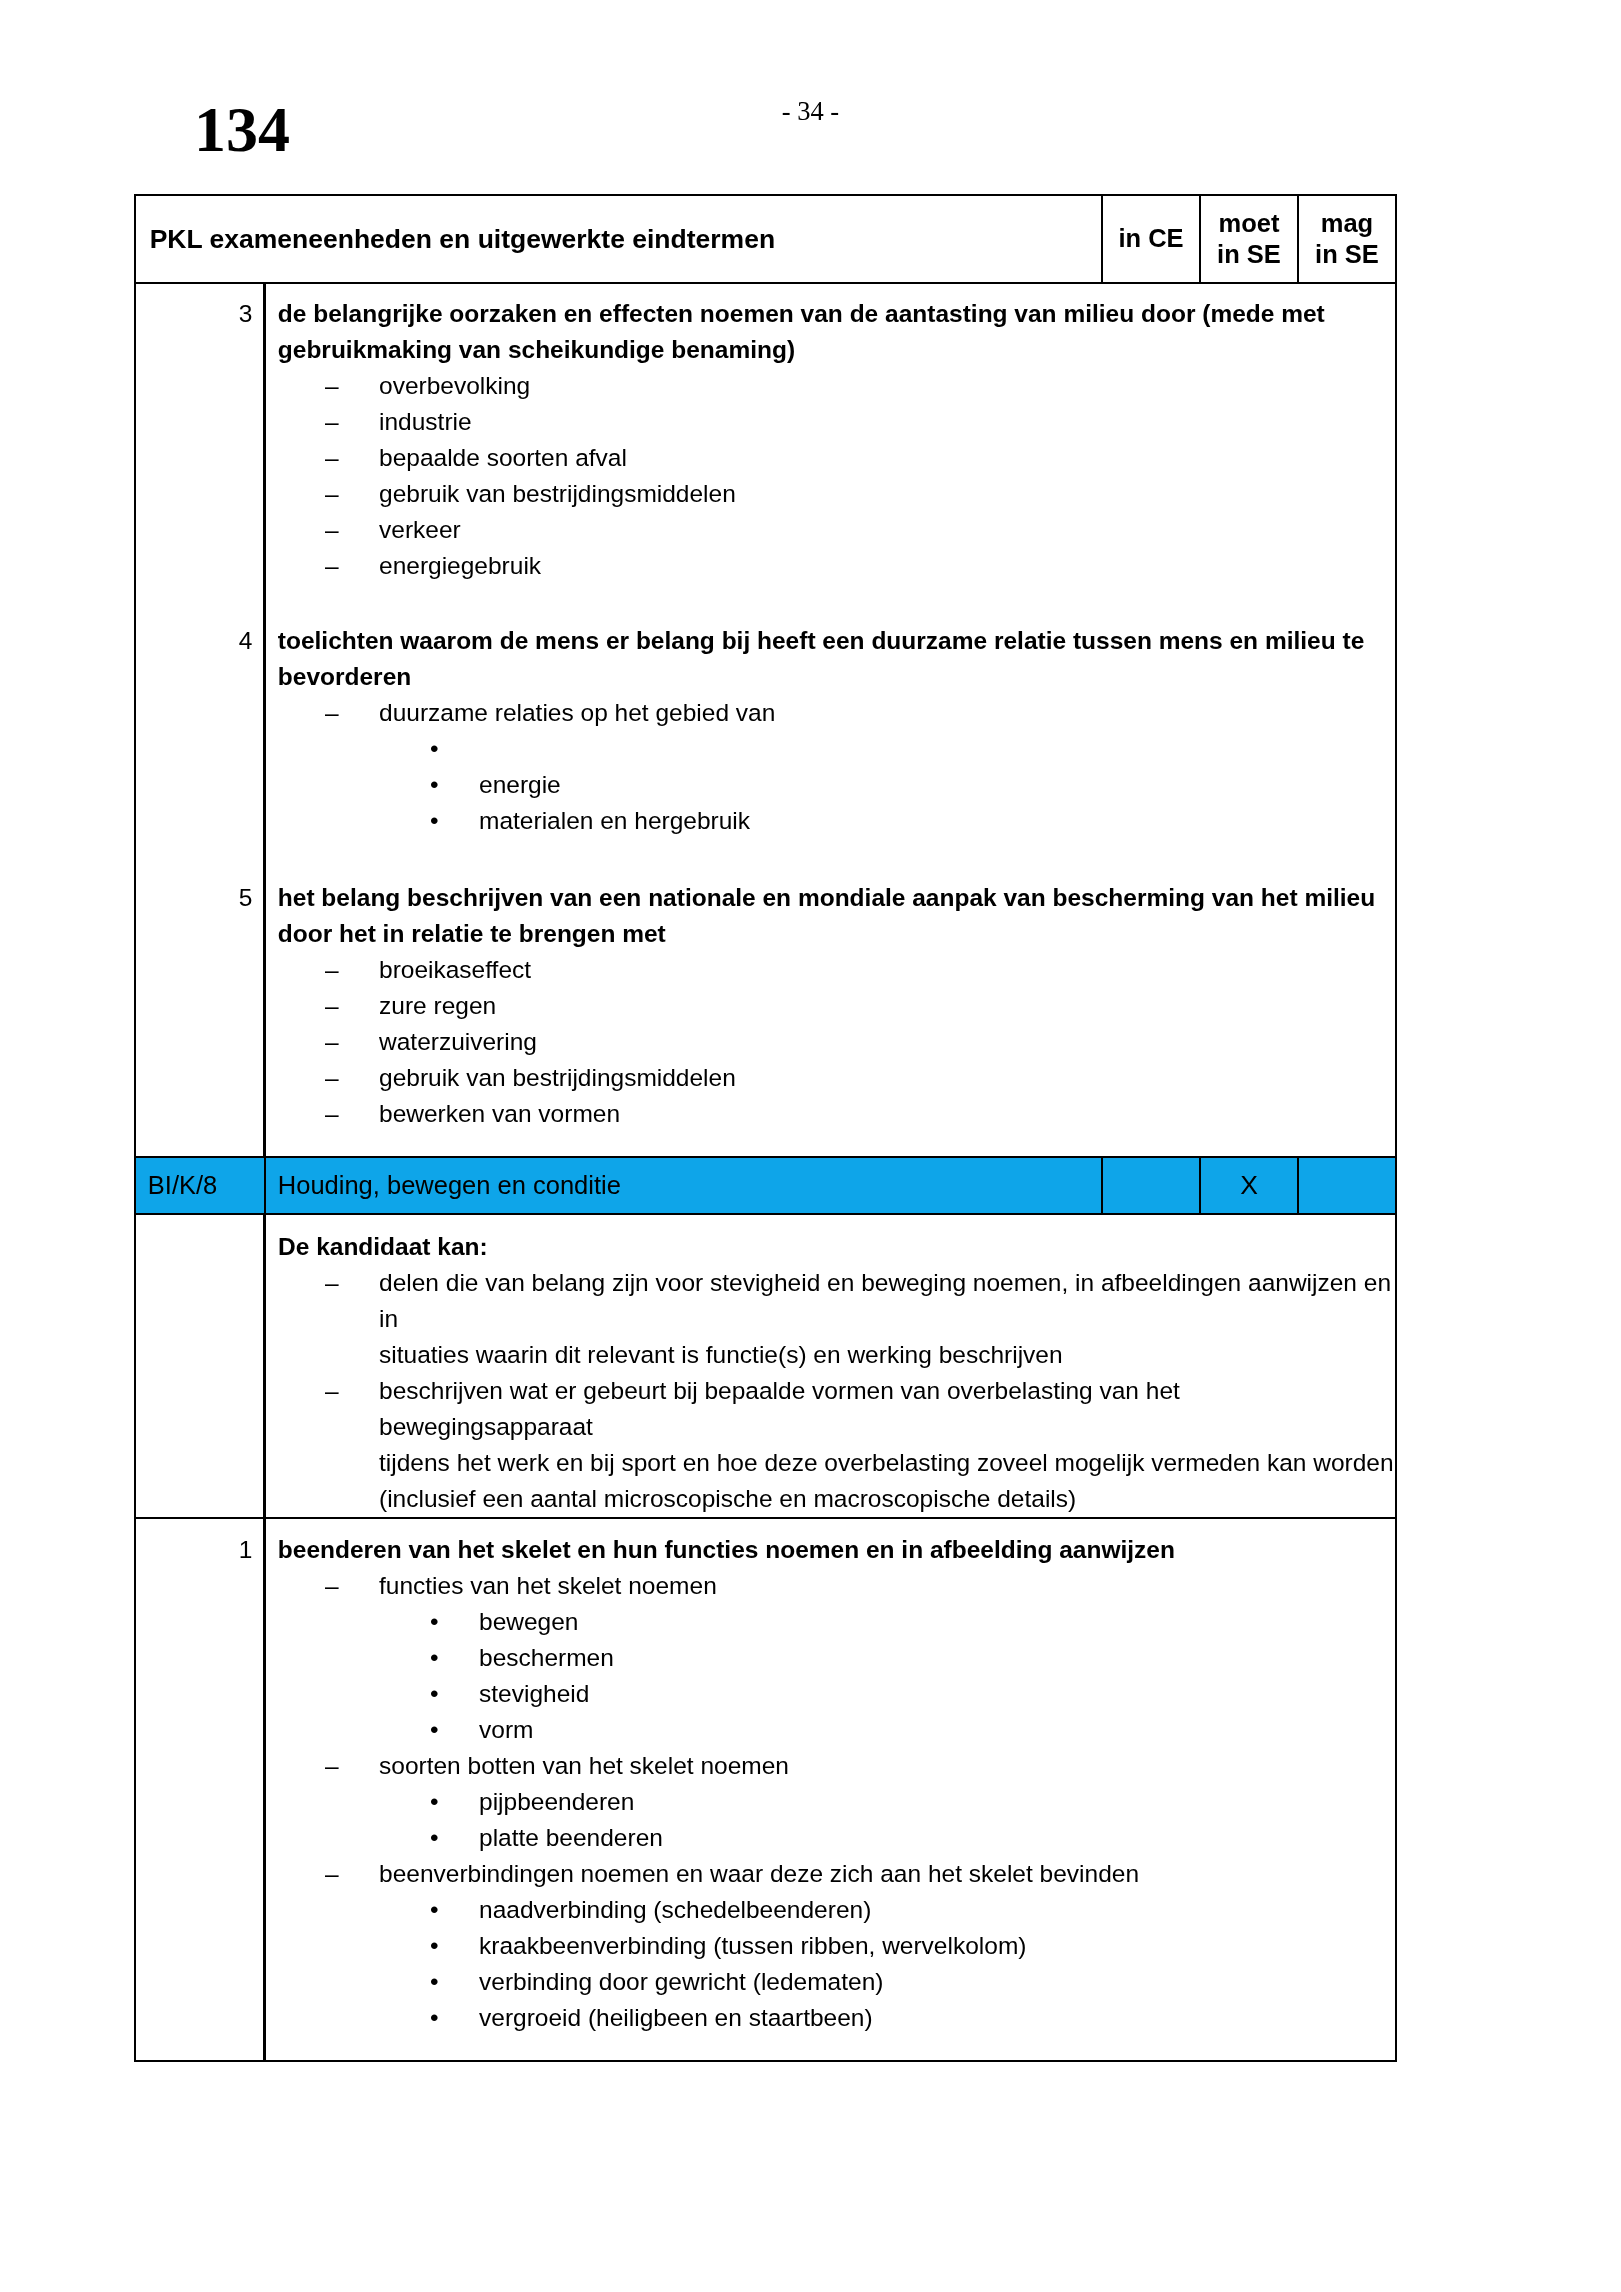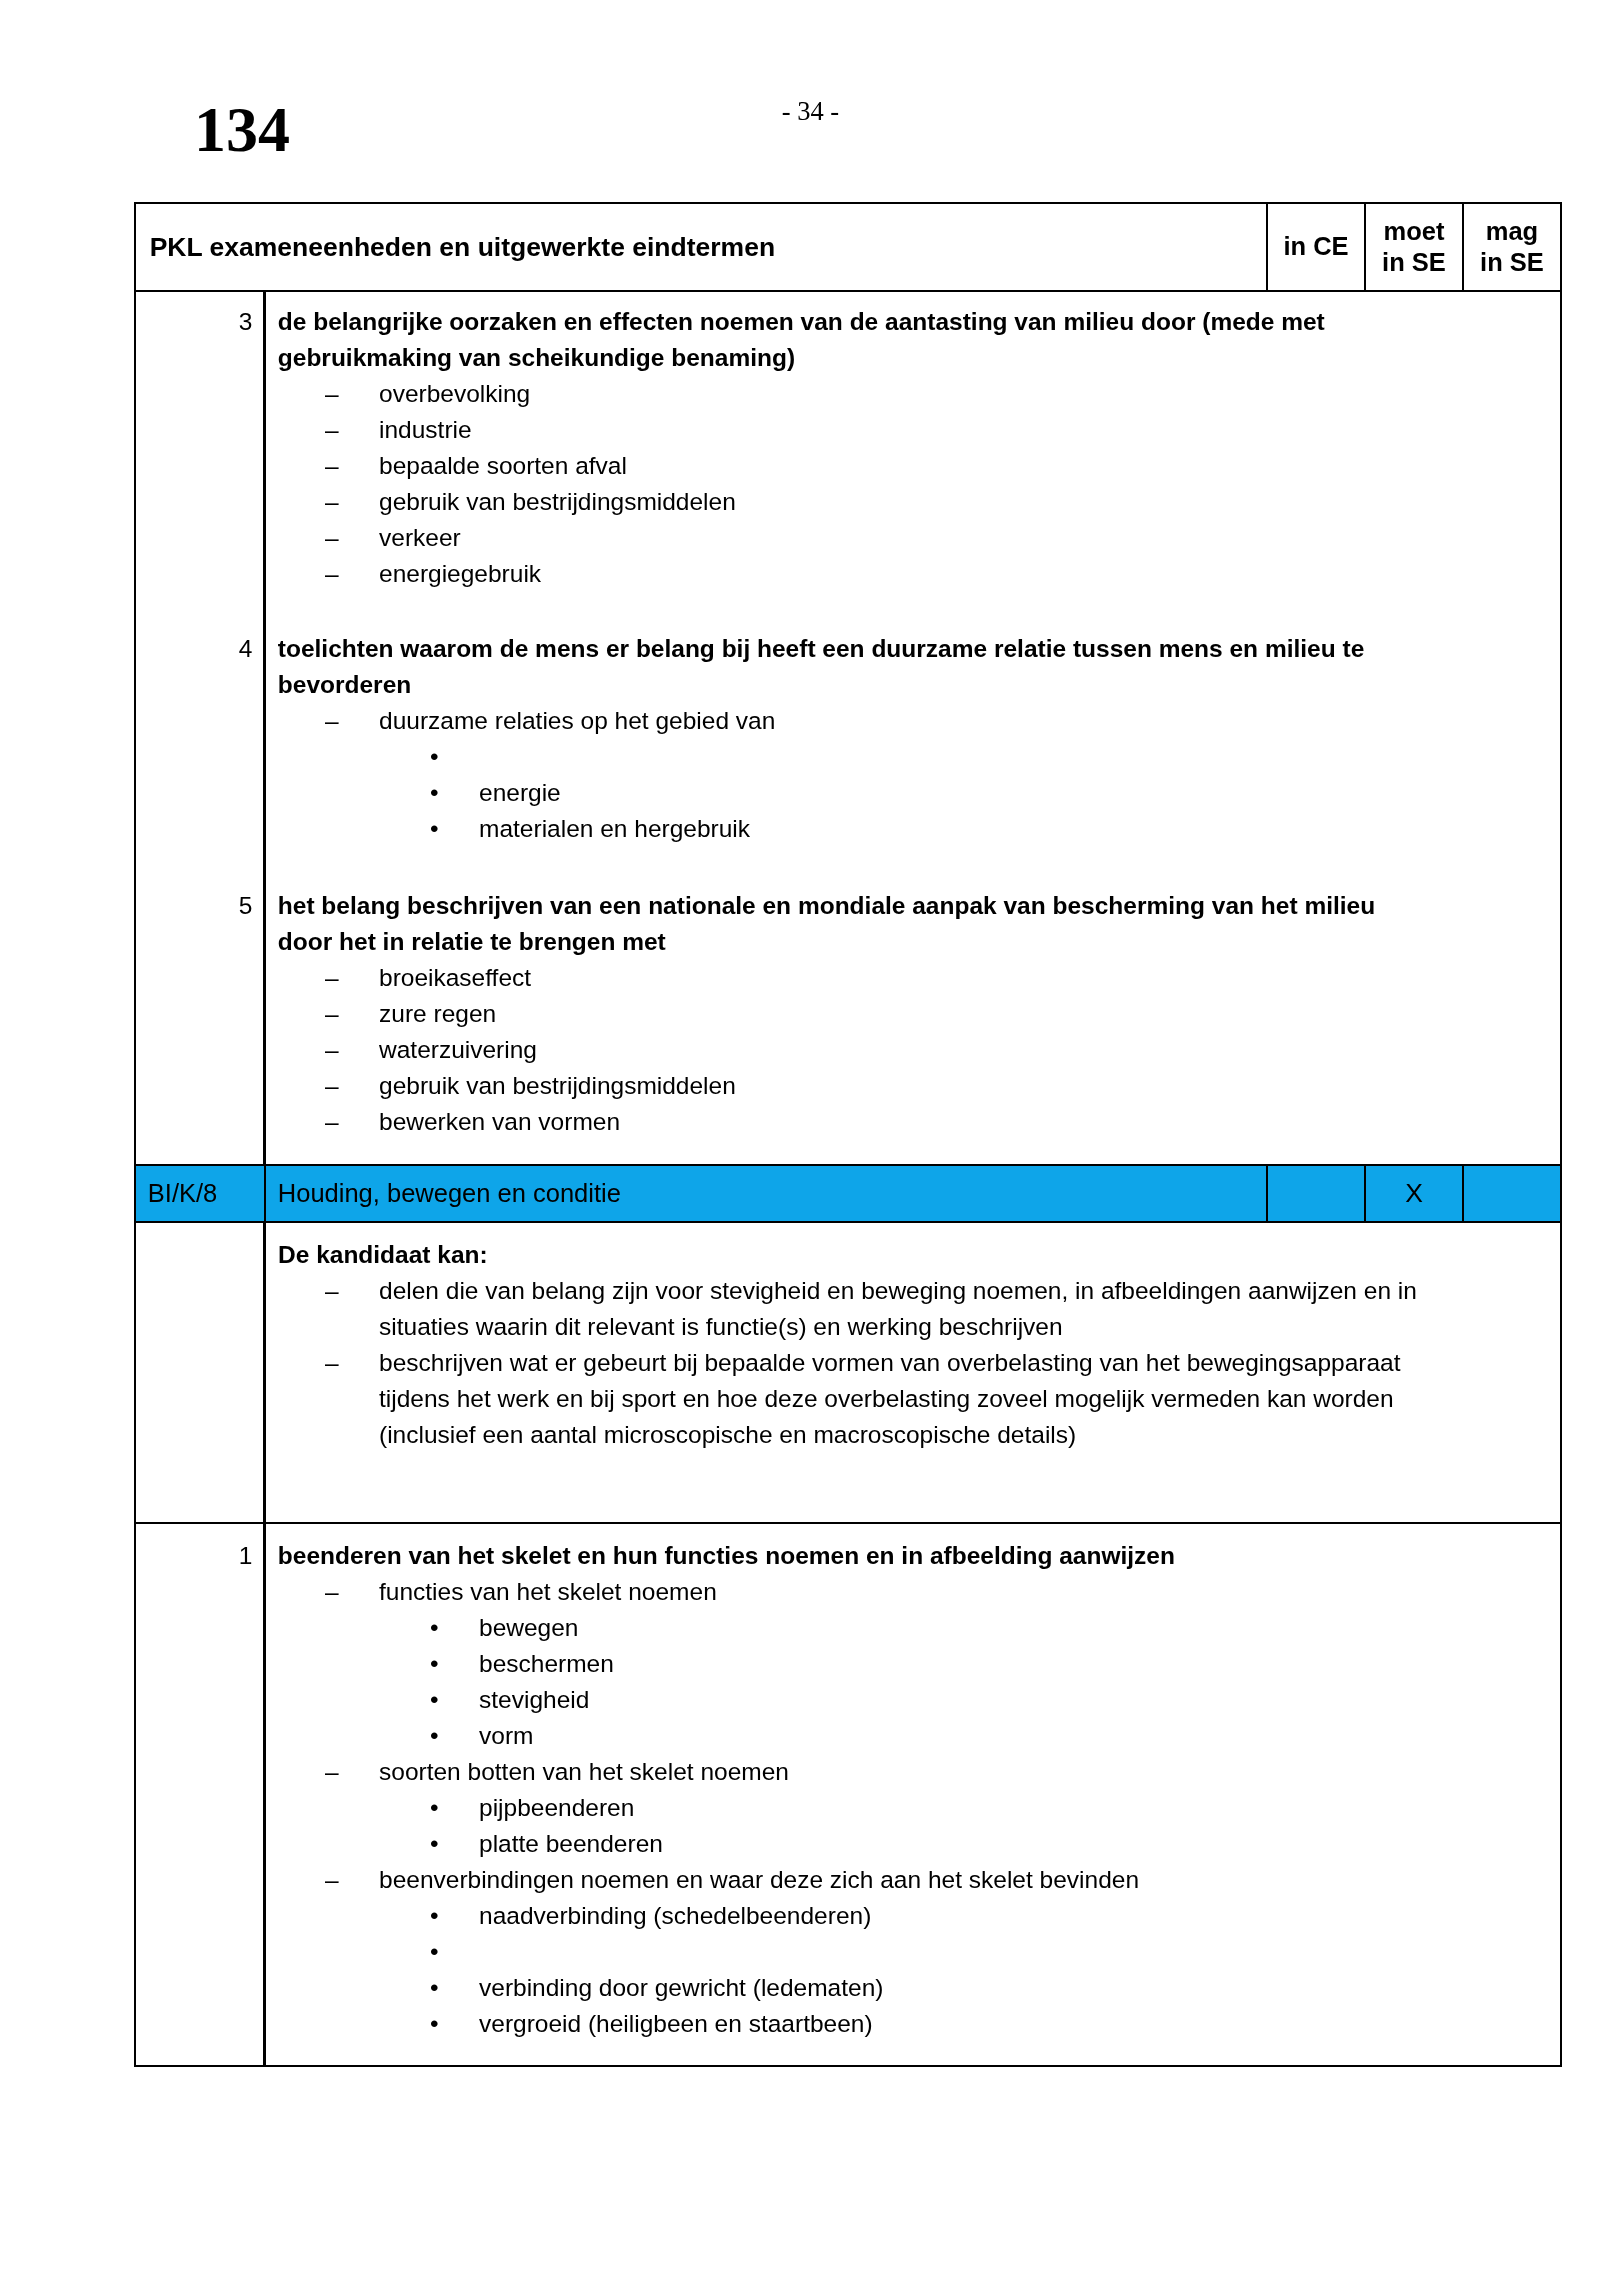--- a/index.html
+++ b/index.html
@@ -12,21 +12,21 @@
     position: absolute; left: 194px; top: 98px;
     font-family: "Liberation Serif", serif; font-weight: bold;
     font-size: 64px; line-height: 1;
   }
   .pagenum {
     position: absolute; left: 0; top: 98px; width: 100%;
     text-align: center; font-family: "Liberation Serif", serif;
     font-size: 26.5px; line-height: 1;
   }
   .doc-table {
-    position: absolute; left: 134px; top: 202px; width: 1428px;
+    position: absolute; left: 134px; top: 194px; width: 1263px;
     border: 2.9px solid #000;
   }
   
   .thead { display: flex; height: 88px; border-bottom: 2.9px solid #000; }
   .thead-title {
     flex: 1; display: flex; align-items: center; padding-left: 13.7px;
     font-weight: bold; font-size: 26.5px;
   }
   .thead-col {
     width: 98px; border-left: 2.9px solid #000;
@@ -239,20 +239,21 @@
         <div class="l1">
             <span class="m1">–</span>
             <span class="t1">beenverbindingen noemen en waar deze zich aan het skelet bevinden</span>
           </div>
         <div class="l2">
             <span class="m2">•</span>
             <span class="t2">naadverbinding (schedelbeenderen)</span>
           </div>
         <div class="l2">
             <span class="m2">•</span>
+            <span class="t2">kraakbeenverbinding (tussen ribben, wervelkolom)</span>
           </div>
         <div class="l2">
             <span class="m2">•</span>
             <span class="t2">verbinding door gewricht (ledematen)</span>
           </div>
         <div class="l2">
             <span class="m2">•</span>
             <span class="t2">vergroeid (heiligbeen en staartbeen)</span>
           </div>
       </div>

